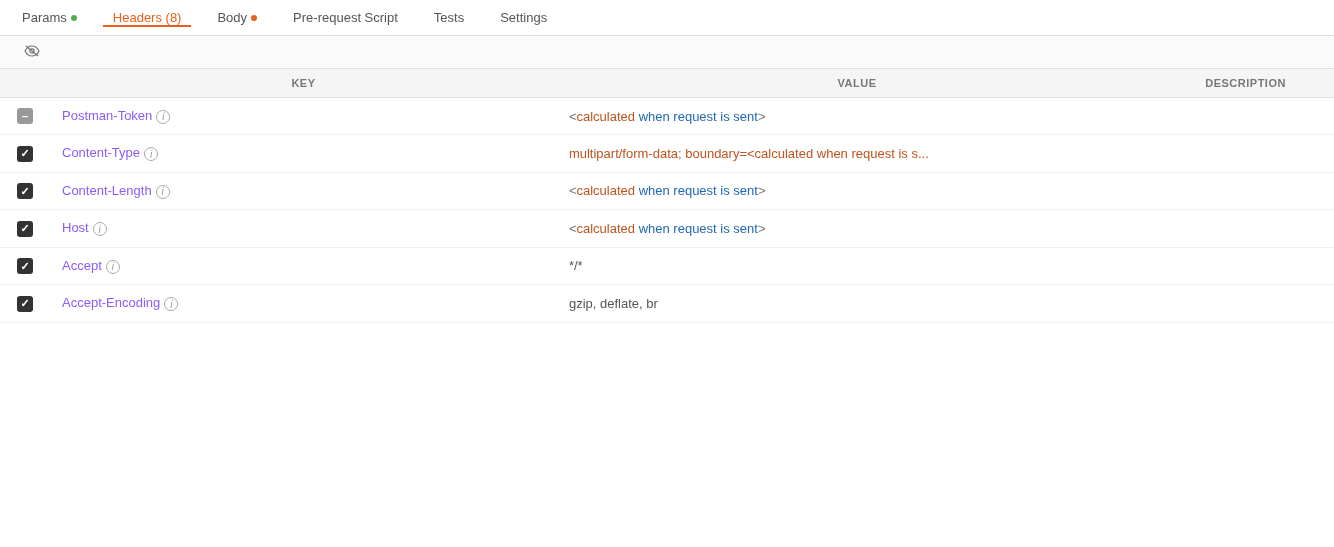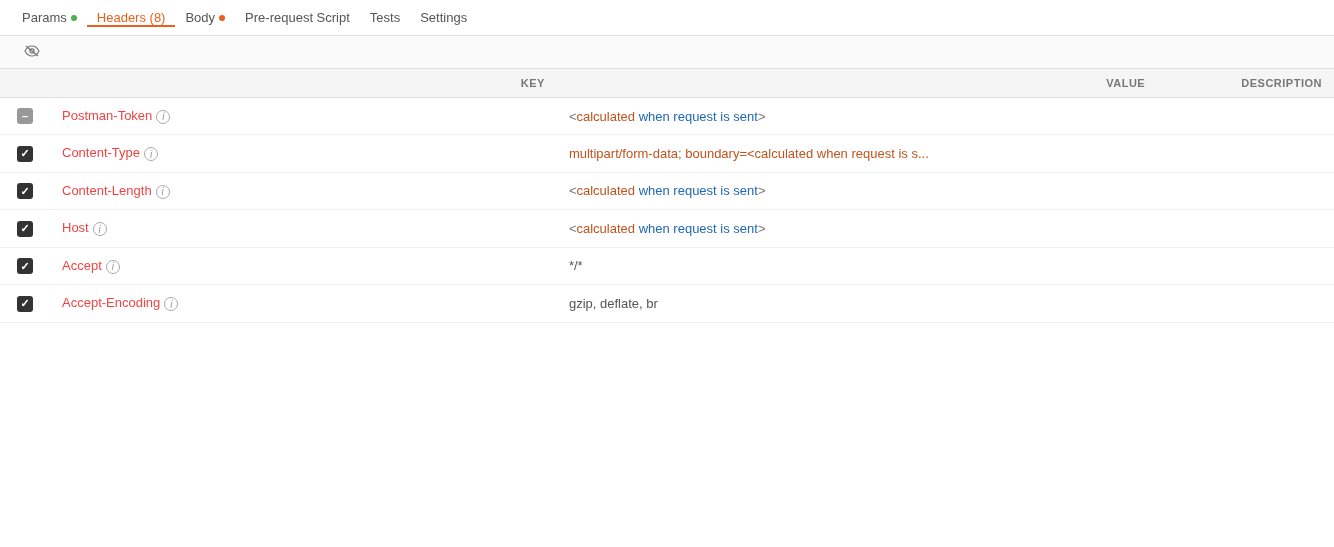--- a/index.html
+++ b/index.html
@@ -10,21 +10,21 @@
       color: #333;
     }
 
     
     .tab-bar {
       display: flex;
       align-items: center;
       border-bottom: 1px solid #e0e0e0;
       padding: 8px 12px;
       height: 36px;
-      gap: 0;
+      gap: 16px;
     }
     .tab {
       padding: 6px 10px;
       cursor: pointer;
       color: #555;
       font-size: 13px;
       position: relative;
       white-space: nowrap;
       display: flex;
       align-items: center;
@@ -83,21 +83,21 @@
     
     .headers-table {
       width: 100%;
       border-collapse: collapse;
     }
     .headers-table thead tr {
       background: #f5f5f5;
       border-bottom: 1px solid #e0e0e0;
     }
     .headers-table thead th {
-      text-align: right;
+      text-align: center;
       padding: 8px 12px;
       font-size: 11px;
       font-weight: 600;
       color: #777;
       letter-spacing: 0.5px;
       text-transform: uppercase;
     }
     .headers-table thead th.col-check {
       width: 50px;
       text-align: center;
@@ -155,21 +155,21 @@
       justify-content: center;
     }
     .cb-partial::after {
       content: '–';
       color: #fff;
       font-size: 11px;
       font-weight: bold;
     }
 
     
-    .key-orange { color: #ef4444; }
+    .key-orange { color: #8b5cf6; }
 
     
     .info-icon {
       display: inline-flex;
       align-items: center;
       justify-content: center;
       width: 14px;
       height: 14px;
       border-radius: 50%;
       border: 1px solid #aaa;

